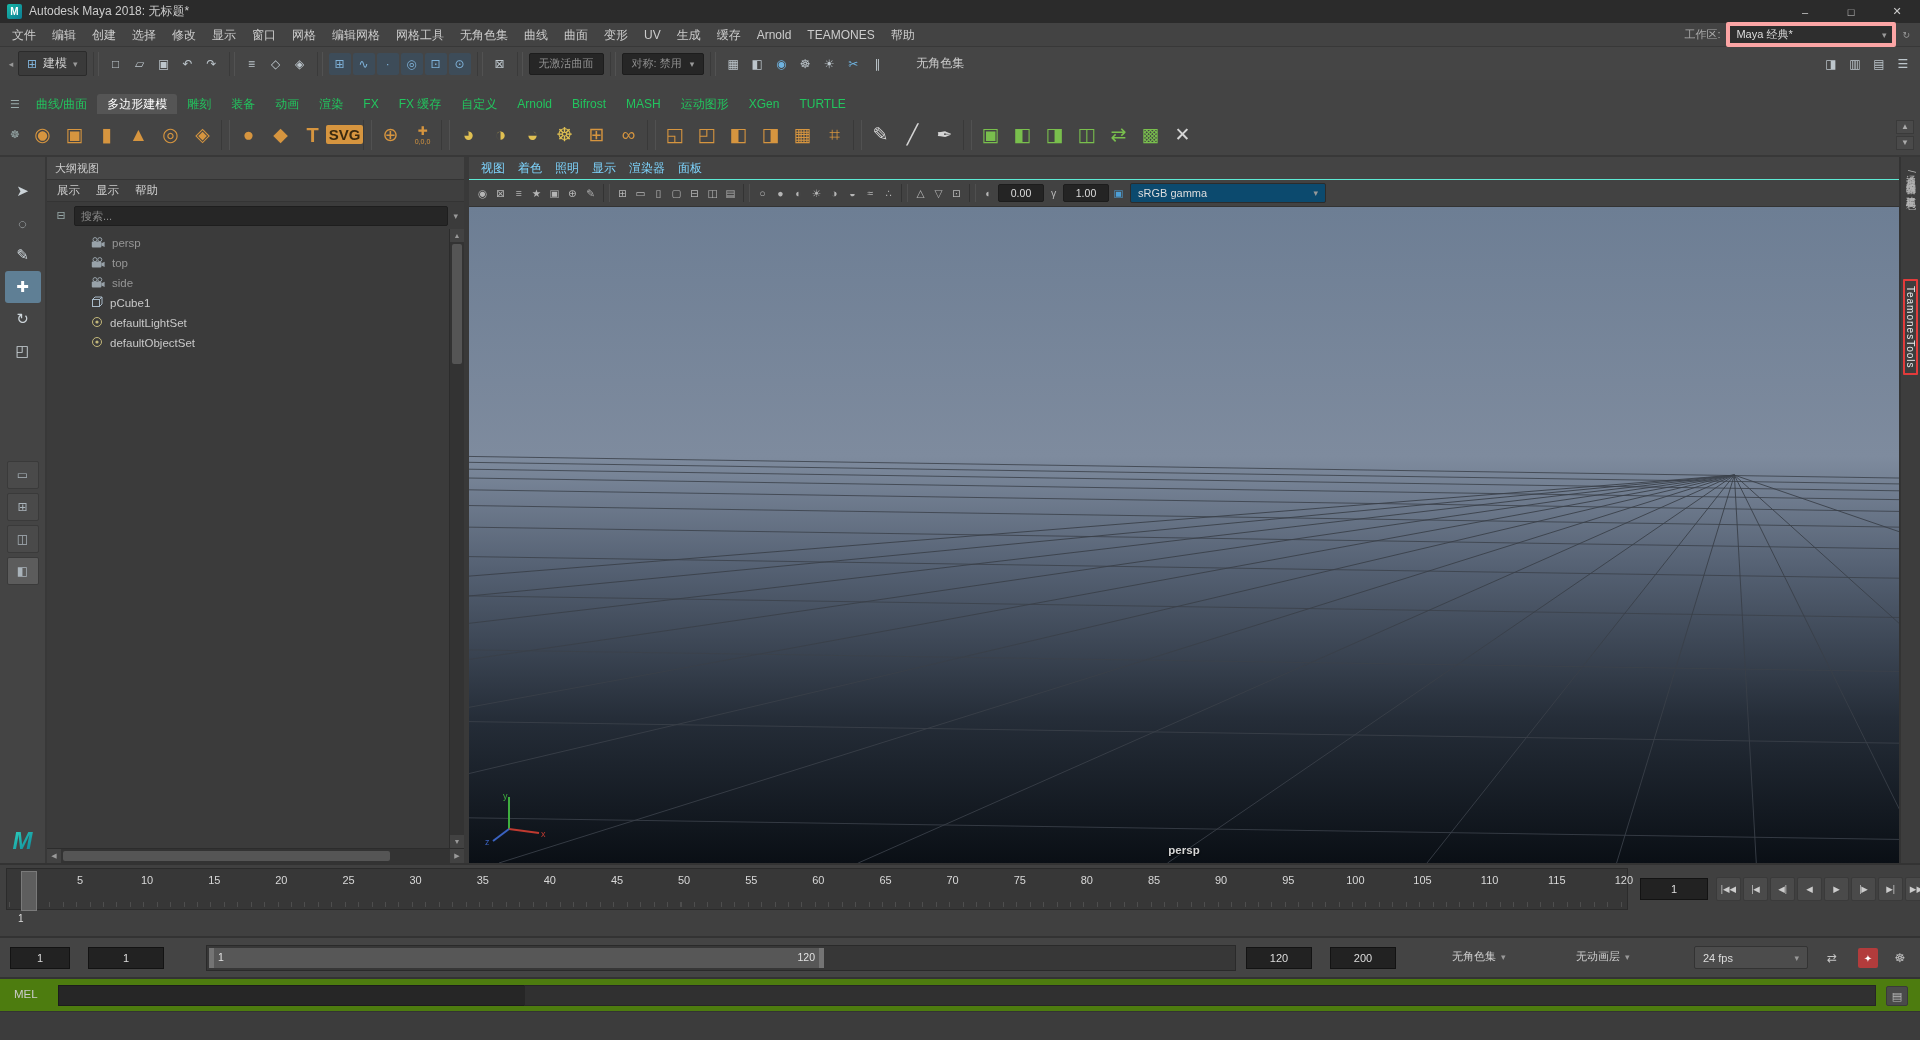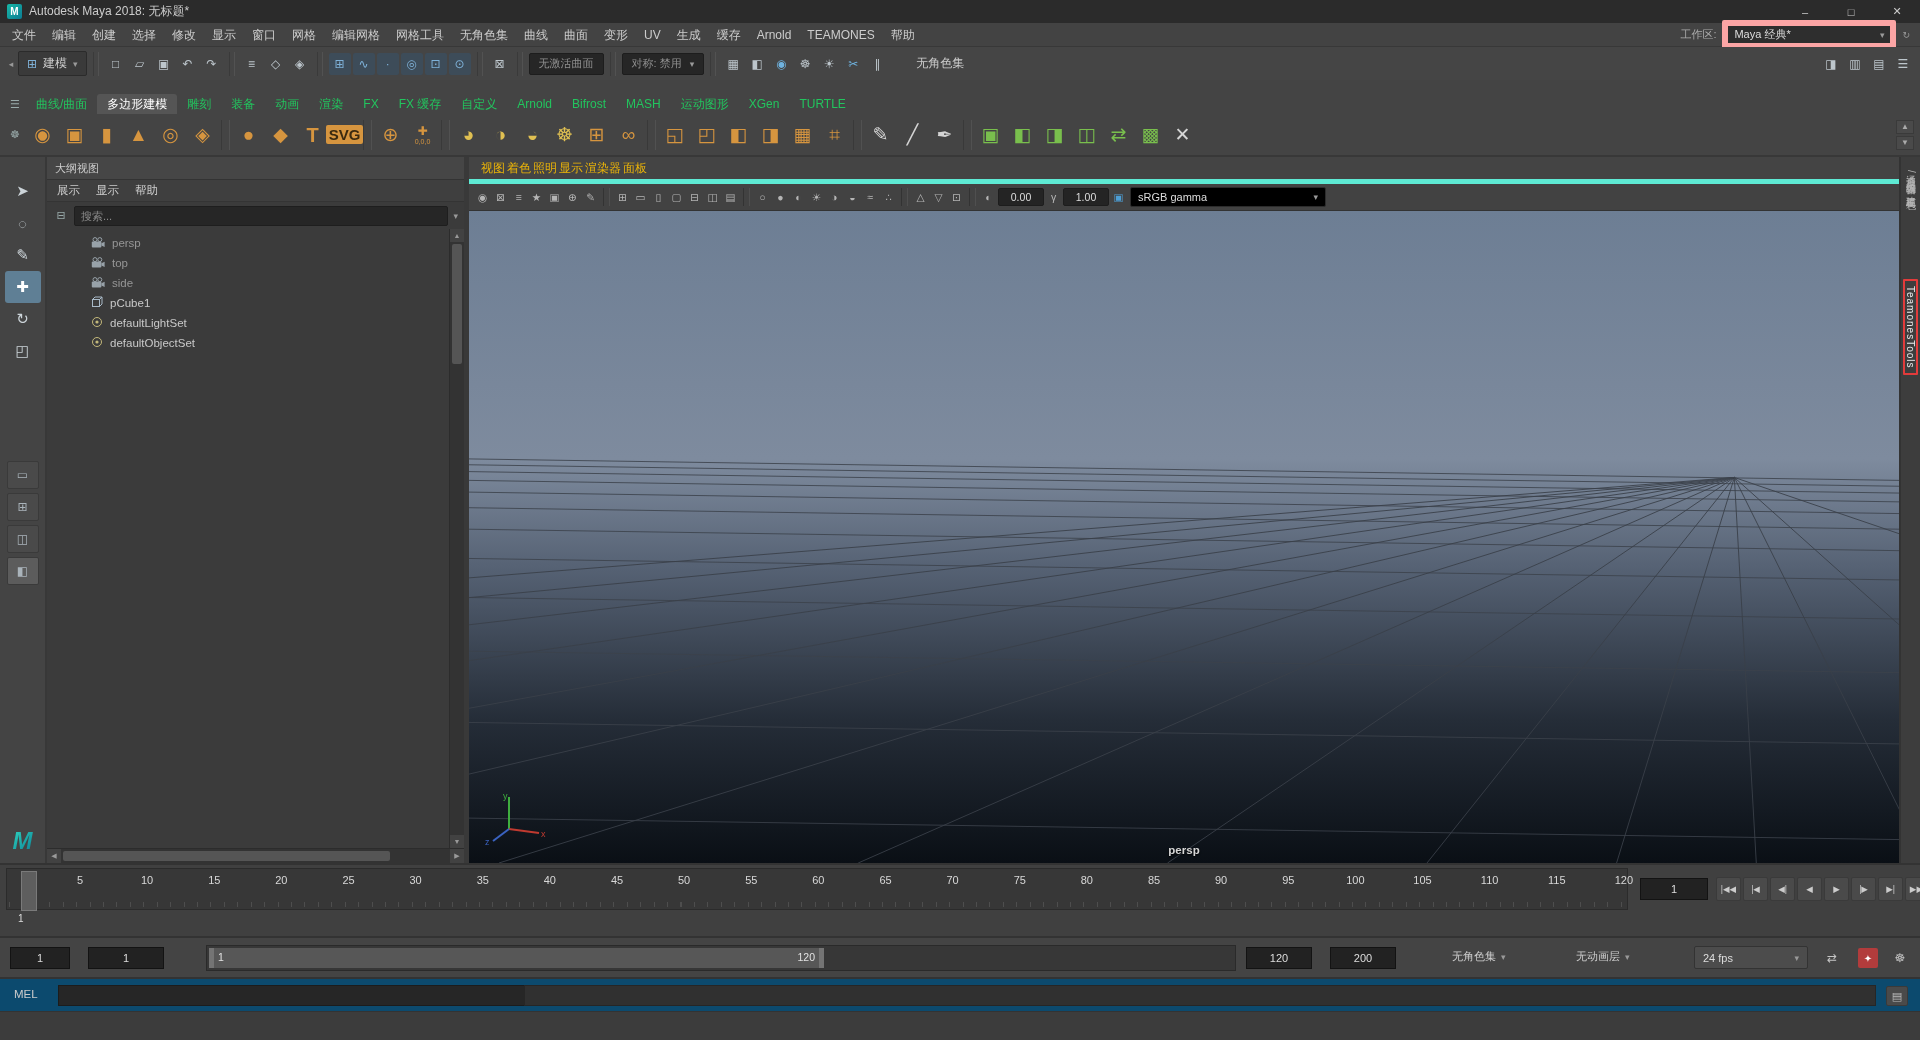--- a/index.html
+++ b/index.html
@@ -12,21 +12,21 @@
   .tb-logo{width:15px;height:15px;margin:0 7px;background:linear-gradient(135deg,#17b8a6,#0c7c93);
     border-radius:2px;color:#fff;font-size:10px;font-weight:bold;display:flex;align-items:center;justify-content:center;}
   .win-btns{margin-left:auto;display:flex;}
   .win-btn{width:46px;height:23px;display:flex;align-items:center;justify-content:center;color:#ccc;font-size:11px;}
 
   
   #menubar{height:23px;background:#434343;display:flex;align-items:center;font-size:12px;color:#ccc;padding:0 4px;flex:0 0 auto;border-bottom:1px solid #383838;}
   .menu-item{padding:0 8px;line-height:22px;white-space:nowrap;}
   .mb-right{margin-left:auto;display:flex;align-items:center;gap:6px;padding-right:6px;}
   .mb-label{color:#aaa;font-size:11px;}
-  .mb-dropdown{width:150px;height:17px;background:#2e2e2e;border:6px solid #fca5a5;display:flex;align-items:center;justify-content:space-between;padding:0 6px;font-size:11px;color:#ddd;border-radius:2px;}
+  .mb-dropdown{width:150px;height:17px;background:#2e2e2e;border:4px solid #fca5a5;display:flex;align-items:center;justify-content:space-between;padding:0 6px;font-size:11px;color:#ddd;border-radius:2px;}
   .chev{color:#999;font-size:9px;}
 
   
   #statusline{height:33px;background:#454545;display:flex;align-items:center;padding:0 6px;gap:2px;font-size:12px;color:#ccc;flex:0 0 auto;}
   .sl-chevron{width:10px;color:#999;font-size:9px;text-align:center;}
   .sl-menuset{display:flex;align-items:center;gap:6px;background:#3a3a3a;border:1px solid #2b2b2b;border-radius:2px;height:23px;padding:0 8px;}
   .sl-menuset .grid{color:#7fb2d9;font-size:12px;}
   .sl-sep{width:4px;height:24px;border-left:1px solid #3a3a3a;border-right:1px solid #525252;margin:0 4px;}
   .sl-icon{width:22px;height:22px;font-size:12px;color:#bdc6cc;display:flex;align-items:center;justify-content:center;}
   .sl-icon.blue{color:#7fb2d9;background:#3d4c59;border-radius:2px;}
@@ -79,27 +79,27 @@
   .sc-btn{width:14px;height:13px;color:#999;font-size:7px;display:flex;align-items:center;justify-content:center;background:#424242;}
   .sc-track{flex:1;width:100%;position:relative;}
   .sc-thumb-v{position:absolute;left:2px;right:2px;top:2px;height:120px;background:#555;border-radius:2px;}
   .ol-hscroll{height:14px;display:flex;align-items:center;background:#333;border-top:1px solid #2c2c2c;}
   .ol-hscroll .sc-btn{height:14px;}
   .h-track{flex:1;height:100%;position:relative;}
   .sc-thumb-h{position:absolute;top:2px;bottom:2px;left:2px;right:60px;background:#555;border-radius:2px;}
 
   
   #viewport{flex:1;display:flex;flex-direction:column;min-width:0;background:#444;}
-  .vp-menus{height:22px;display:flex;gap:2px;align-items:center;padding-left:12px;font-size:12px;color:#eab308;border-bottom:5px solid #5eead4;flex:0 0 auto;}
+  .vp-menus{height:22px;display:flex;gap:13px;align-items:center;padding-left:12px;font-size:12px;color:#7dd3fc;border-bottom:1px solid #5eead4;flex:0 0 auto;}
   .vp-toolbar{height:26px;background:#424242;display:flex;align-items:center;padding:0 5px;gap:1px;flex:0 0 auto;border-bottom:1px solid #333;}
   .vp-icon{width:17px;height:17px;font-size:10.5px;color:#b5b5b5;display:flex;align-items:center;justify-content:center;}
   .vp-sep{width:5px;height:18px;border-left:1px solid #333;border-right:1px solid #4f4f4f;margin:0 3px;}
   .vp-field{width:44px;height:16px;background:#242424;border:1px solid #1d1d1d;color:#ddd;font-size:10.5px;display:flex;align-items:center;justify-content:center;border-radius:2px;}
   .vp-cm{color:#4d9fd6 !important;}
-  .vp-dropdown{width:180px;height:18px;background:#000000;border:1px solid #2c2c2c;border-radius:2px;display:flex;align-items:center;justify-content:space-between;padding:0 7px;font-size:11px;color:#ddd;margin-left:2px;}
+  .vp-dropdown{width:180px;height:18px;background:#0c4a6e;border:1px solid #2c2c2c;border-radius:2px;display:flex;align-items:center;justify-content:space-between;padding:0 7px;font-size:11px;color:#ddd;margin-left:2px;}
   #canvas{flex:1;position:relative;min-height:0;}
   #canvas svg.grid{position:absolute;inset:0;width:100%;height:100%;}
   #persp-label{position:absolute;bottom:7px;left:50%;transform:translateX(-50%);color:#d6d6d6;font-size:11.5px;font-weight:bold;text-shadow:0 1px 2px #000;}
   #axis-gizmo{position:absolute;left:14px;bottom:16px;}
 
   
   #right-strip{width:19px;background:#3d3d3d;border-left:2px solid #333;display:flex;flex-direction:column;align-items:center;flex:0 0 auto;}
   .vtab{writing-mode:vertical-rl;font-size:10px;color:#b5b5b5;letter-spacing:1px;margin-top:10px;white-space:nowrap;}
   .vtab.red{color:#e8e8e8;border:2px solid #e23b3b;padding:5px 0;margin-top:86px;border-radius:1px;}
 
@@ -124,21 +124,21 @@
   .rs-handle{position:absolute;top:0;bottom:0;width:5px;background:#747474;}
   #rs-bar .s{left:0}#rs-bar .e{right:0}
   #rs-bar .lab-s{position:absolute;left:9px;top:3px;font-size:10.5px;color:#e2e2e2;}
   #rs-bar .lab-e{position:absolute;right:9px;top:3px;font-size:10.5px;color:#e2e2e2;}
   .rs-menu{position:absolute;top:11px;display:flex;align-items:center;gap:5px;color:#ccc;white-space:nowrap;}
   #rs-fps{position:absolute;left:1694px;top:8px;width:96px;height:21px;background:#4c4c4c;border:1px solid #333;border-radius:2px;display:flex;align-items:center;justify-content:space-between;padding:0 8px;color:#ddd;}
   .rs-icon{position:absolute;top:10px;width:20px;height:20px;display:flex;align-items:center;justify-content:center;color:#c5c5c5;font-size:12px;}
   #rs-autokey{background:#b23c3c;border-radius:2px;color:#fff;font-size:10px;}
 
   
-  #command-row{height:32px;background:#0c4a6e;border-top:2px solid #333;position:relative;flex:0 0 auto;}
+  #command-row{height:32px;background:#4d7c0f;border-top:2px solid #333;position:relative;flex:0 0 auto;}
   #mel-label{position:absolute;left:14px;top:9px;font-size:11.5px;color:#ccc;}
   #mel-input{position:absolute;left:58px;top:6px;width:458px;height:19px;background:#262626;border:1px solid #1c1c1c;color:#ddd;font-size:11px;padding:0 5px;outline:none;font-family:"Liberation Mono","DejaVu Sans Mono",monospace;}
   #mel-result{position:absolute;left:524px;top:6px;right:44px;height:19px;background:#303030;border:1px solid #262626;}
   #script-editor-btn{position:absolute;right:12px;top:7px;width:20px;height:18px;color:#bbb;font-size:11px;display:flex;align-items:center;justify-content:center;background:#4a4a4a;border:1px solid #3a3a3a;border-radius:2px;}
 
   #help-row{height:28px;background:#3c3c3c;border-top:1px solid #333;flex:0 0 auto;}
 </style>
 </head>
 <body>
 

